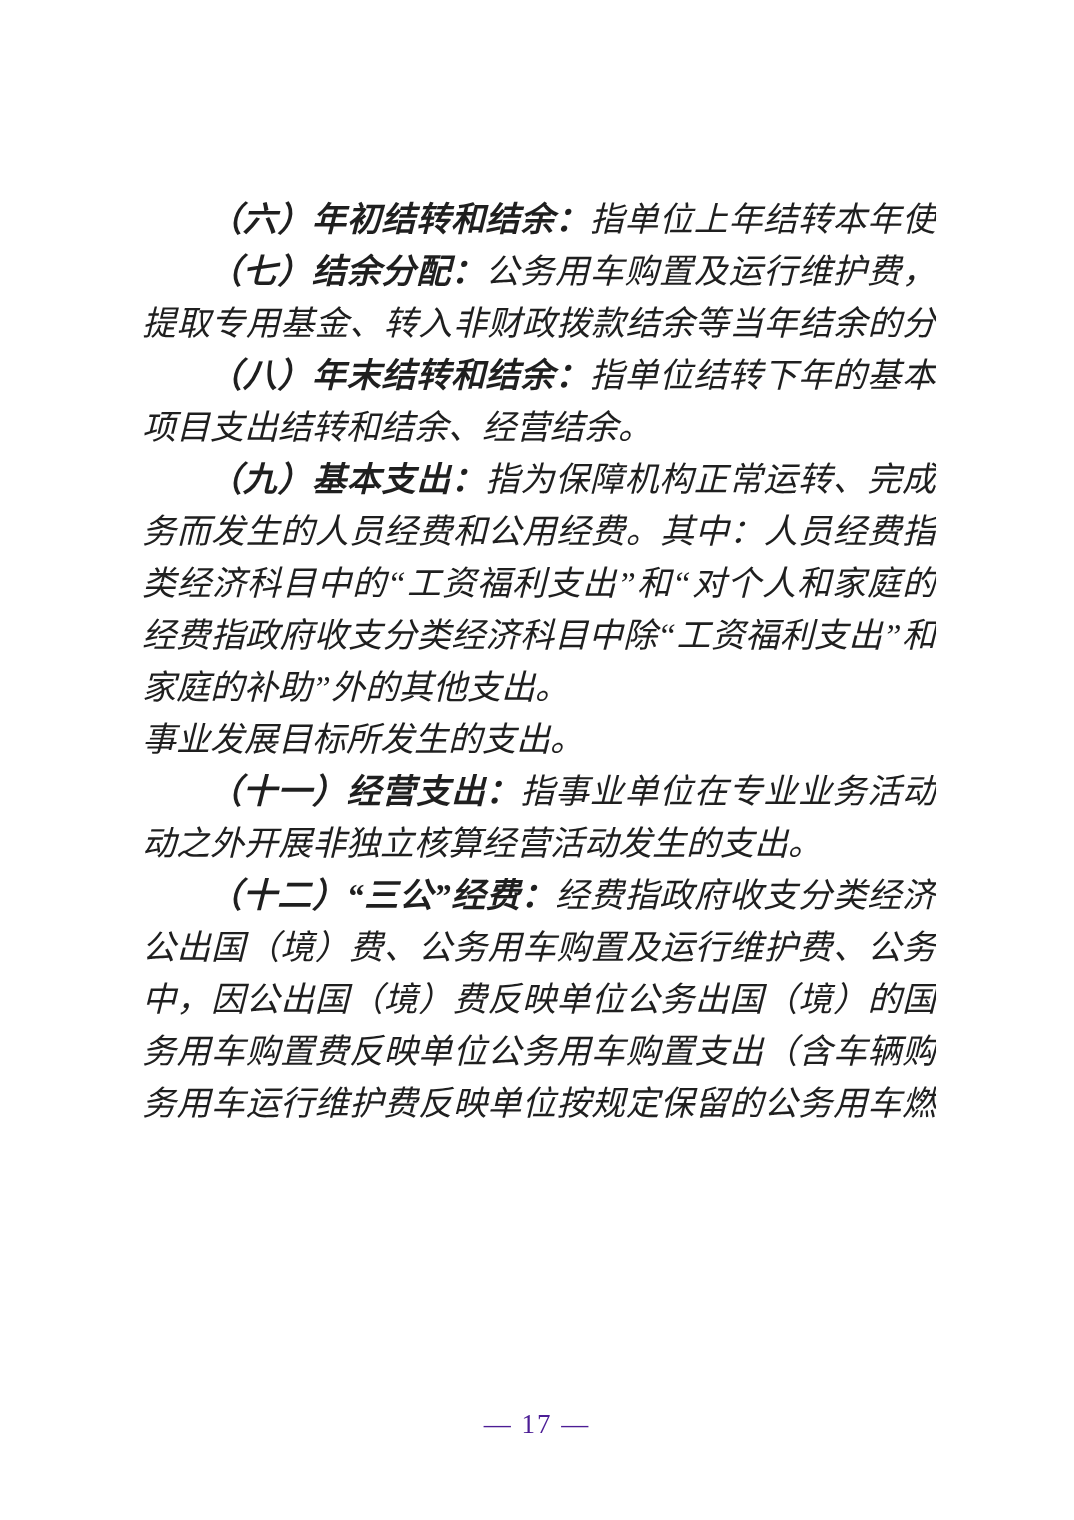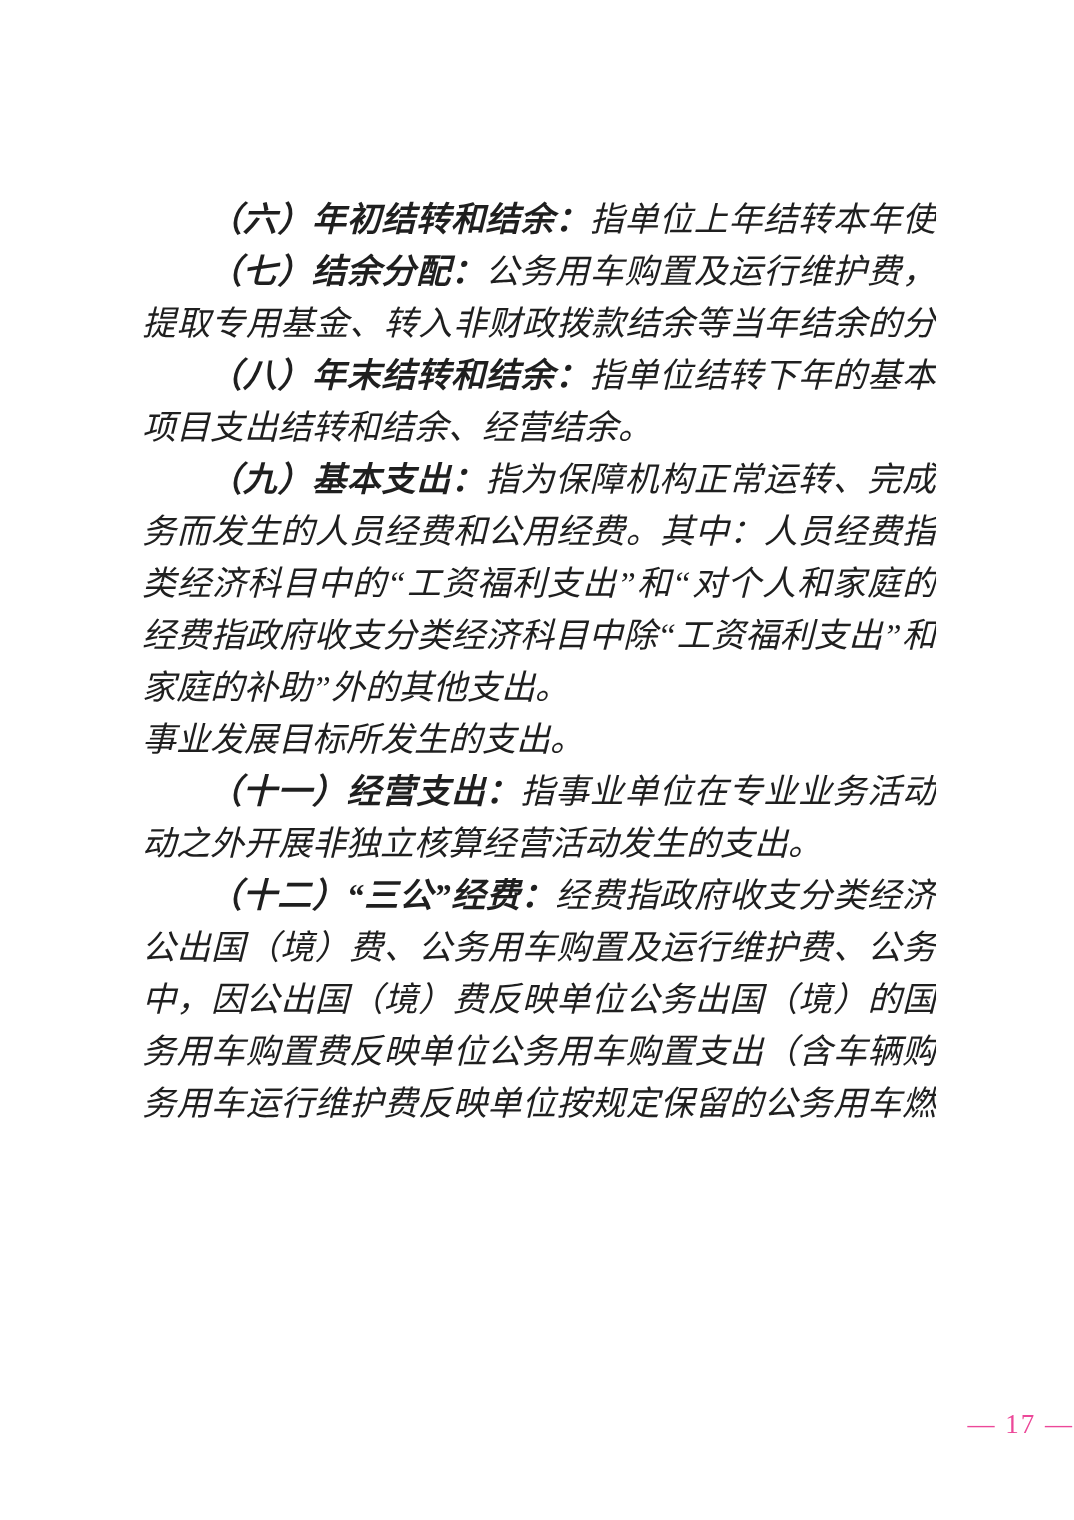--- a/index.html
+++ b/index.html
@@ -40,24 +40,24 @@
     text-align-last: left;
   }
   .line b {
     font-weight: 700;
   }
   .footer {
     position: absolute;
     left: 0;
     top: 1402px;
     width: 100%;
-    text-align: right;
+    text-align: center;
     font-size: 27px;
     line-height: 44px;
-    color: #ec4899;
+    color: #4c1d95;
     letter-spacing: 2px;
   }
 </style>
 </head>
 <body>
 
 <div class="doc-body">
     <div class="line first"><b>（六）年初结转和结余：</b><span>指单位上年结转本年使用的基本支</span></div>
     <div class="line first"><b>（七）结余分配：</b><span>公务用车购置及运行维护费，缴纳所得税、</span></div>
     <div class="line para-end">提取专用基金、转入非财政拨款结余等当年结余的分配情况。</div>

